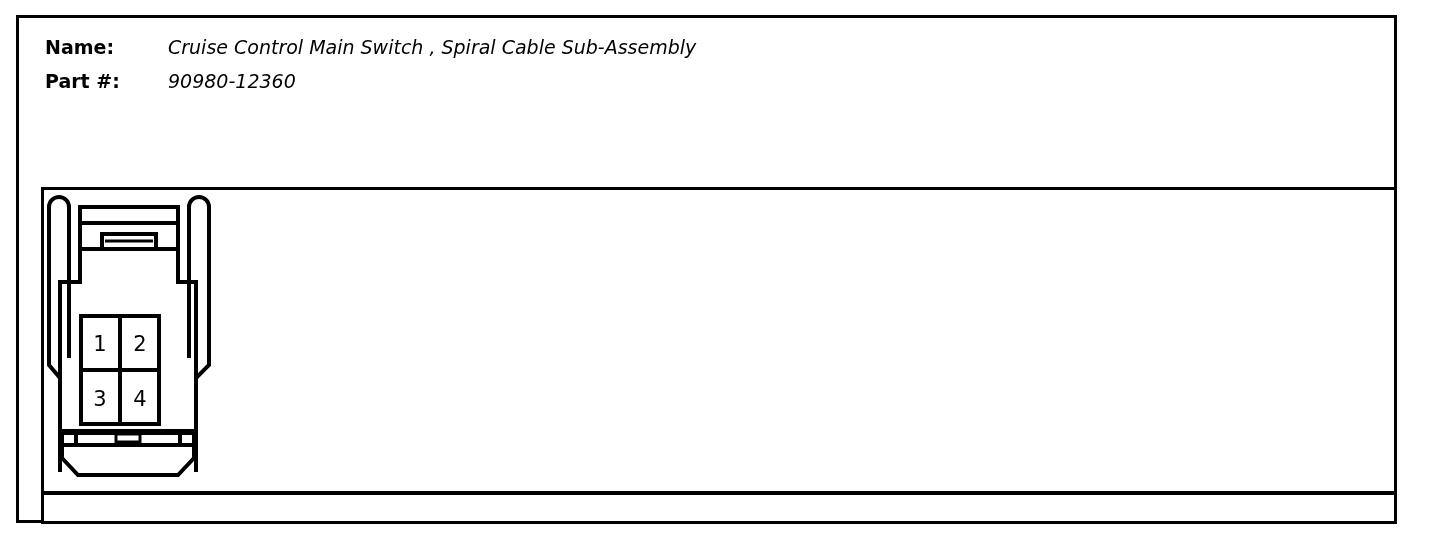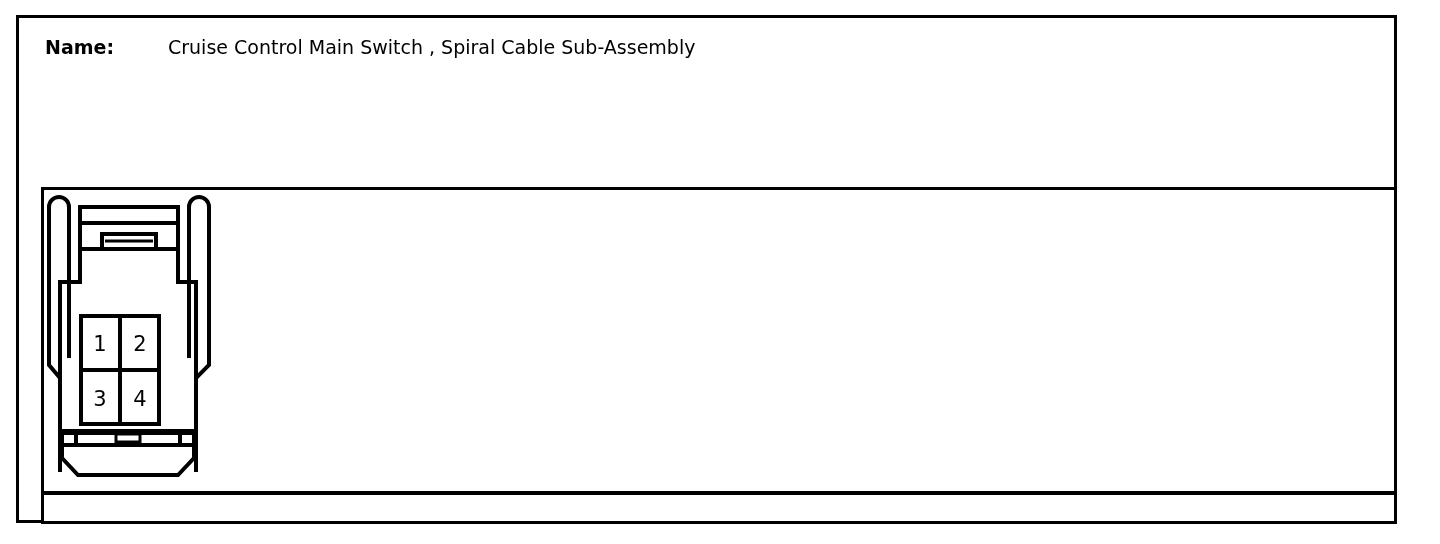--- a/index.html
+++ b/index.html
@@ -54,20 +54,21 @@
     font-weight: bold;
     font-size: 19px;
     letter-spacing: 0px;
   }
   .info-value {
     position: absolute;
     left: 123px;
     top: 0;
     font-weight: normal;
     font-size: 19px;
+    font-style: italic;
   }
 
   
   #inner-box {
     position: absolute;
     left: 22px;        
     top: 169px;        
     width: 1356px;
     height: 337px;
     border: 3px solid #000;
@@ -110,20 +111,24 @@
   <div id="outer-frame">
 
     <div id="info-block">
 
       <div class="info-row">
         <span class="info-label">Name:</span>
         <span class="info-value">Cruise Control Main Switch , Spiral Cable Sub-Assembly</span>
       </div>
 
 
+      <div class="info-row">
+        <span class="info-label">Part #:</span>
+        <span class="info-value">90980-12360</span>
+      </div>
 
 
     </div>
 
     <div id="inner-box">
 
       <div id="inner-divider"></div>
 
       <div id="connector">
         <svg width="200" height="300" viewBox="0 0 200 300" xmlns="http://www.w3.org/2000/svg" shape-rendering="geometricPrecision">

